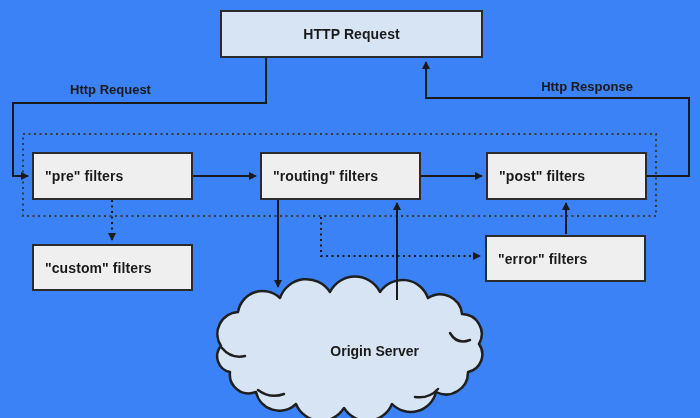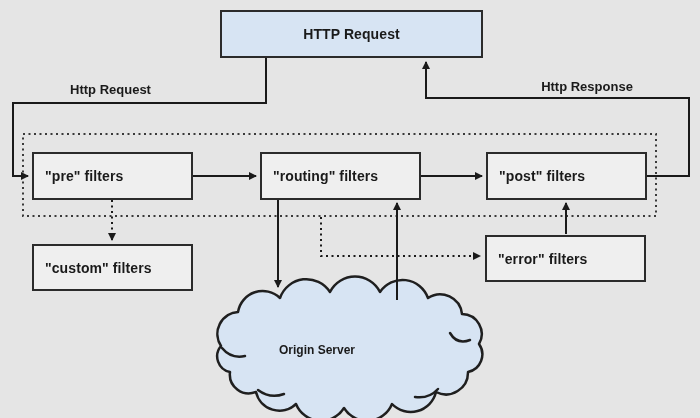--- a/index.html
+++ b/index.html
@@ -5,21 +5,21 @@
   html, body { margin: 0; padding: 0; }
   body {
     width: 700px; height: 418px;
     background: #ffffff;
     font-family: "Liberation Sans", sans-serif;
     overflow: hidden;
   }
   .canvas {
     position: relative;
     width: 700px; height: 418px;
-    background: #e5e5e5;
+    background: #3b82f6;
   }
   .connector-layer {
     position: absolute;
     left: 0; top: 0;
     width: 700px; height: 418px;
     z-index: 1;
   }
   .node {
     position: absolute;
     box-sizing: border-box;
@@ -48,23 +48,23 @@
     color: #1a1a1a;
     text-align: center;
   }
   .label-http-request  { left: 38px;  top: 82px; width: 145px; }
   .label-http-response { left: 512px; top: 79px; width: 150px; }
   .cloud-label {
     position: absolute;
     left: 279px; top: 343px; width: 140px;
     z-index: 2;
     font-weight: bold;
-    font-size: 12px;
+    font-size: 14px;
     color: #1a1a1a;
-    text-align: left;
+    text-align: right;
   }
 </style>
 </head>
 <body>
 
 <div class="canvas">
 
   <svg class="connector-layer" viewBox="0 0 700 418" xmlns="http://www.w3.org/2000/svg">
     <defs>
       <marker id="arrow" markerWidth="9" markerHeight="9" refX="7" refY="4" orient="auto" markerUnits="userSpaceOnUse">

